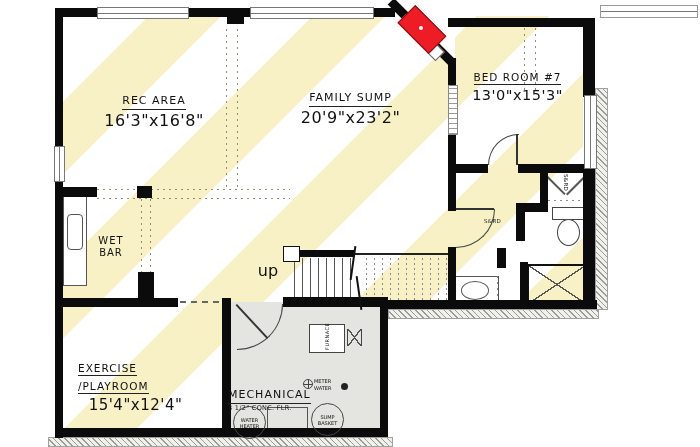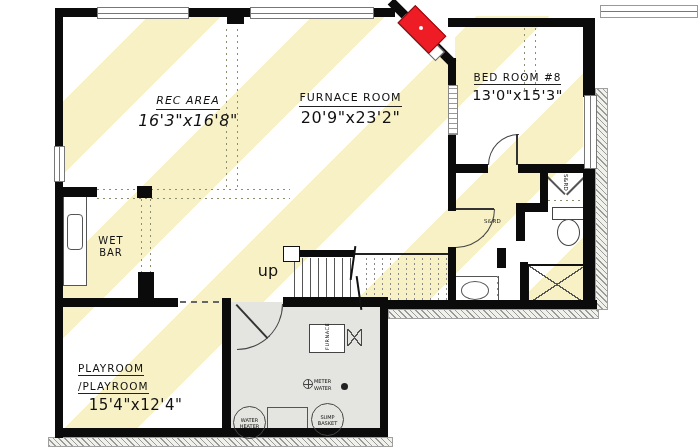--- a/index.html
+++ b/index.html
@@ -145,44 +145,48 @@
 
   <div class="win-h" style="left:97px;top:7px;width:90px;height:10px;z-index:6;"></div>
   <div class="win-h" style="left:250px;top:7px;width:122px;height:10px;z-index:6;"></div>
   <div class="win-v" style="left:584px;top:95px;width:11px;height:72px;z-index:6;"></div>
   <div class="win-v" style="left:54px;top:146px;width:9px;height:34px;z-index:6;"></div>
 
   <div class="abs" style="left:394px;top:31px;width:52px;height:11px;background:#fff;border:1px solid #666;transform:rotate(45deg);z-index:6;"></div>
   <div class="abs" style="left:400px;top:17px;width:42px;height:23px;background:var(--red,#ee1c24);border:1px solid #8d0d12;transform:rotate(45deg);z-index:7;"></div>
   <div class="abs" style="left:419px;top:26px;width:4px;height:4px;background:#fff;border-radius:50%;z-index:8;"></div>
 
-  <div class="lbl" style="left:123px;top:90px;width:130px;font-style:italic;">
+  <div class="lbl" style="left:89px;top:90px;width:130px;">
     <span class="rname">REC AREA</span>
     <span class="rdims">16'3"x16'8"</span>
   </div>
   <div class="lbl" style="left:283px;top:87px;width:135px;">
-    <span class="rname">FURNACE ROOM</span>
+    <span class="rname">FAMILY SUMP</span>
     <span class="rdims">20'9"x23'2"</span>
   </div>
   <div class="lbl" style="left:455px;top:67px;width:125px;">
-    <span class="rname" style="font-size:10.5px;">BED ROOM #8</span>
+    <span class="rname" style="font-size:10.5px;">BED ROOM #7</span>
     <span class="rdims" style="font-size:14.5px;">13'0"x15'3"</span>
   </div>
   <div class="lbl" style="left:88px;top:235px;width:46px;font-size:10px;letter-spacing:1px;">
     <span style="display:block;text-align:center;">WET</span>
     <span style="display:block;">BAR</span>
   </div>
   <div class="lbl" style="left:248px;top:262px;width:40px;font-size:16px;">
     <span>up</span>
   </div>
   <div class="lbl tiny" style="left:563px;top:174px;writing-mode:vertical-rl;white-space:nowrap;">
     <span>S&amp;RD</span>
   </div>
   <div class="lbl tiny" style="left:484px;top:218px;">
     <span>S&amp;RD</span>
   </div>
   <div class="lbl" style="left:78px;top:358px;width:115px;text-align:left;">
-    <span class="rname" style="font-size:10.5px;display:inline-block;">PLAYROOM</span><br>
+    <span class="rname" style="font-size:10.5px;display:inline-block;">EXERCISE</span><br>
     <span class="rname" style="font-size:10.5px;display:inline-block;">/PLAYROOM</span>
     <span class="rdims" style="text-align:center;font-size:15px;">15'4"x12'4"</span>
+  </div>
+  <div class="lbl" style="left:228px;top:384px;width:80px;text-align:left;">
+    <span class="rname" style="font-size:11px;">MECHANICAL</span>
+    <span style="display:block;font-size:6.5px;margin-top:1px;letter-spacing:.3px;">3 1/2" CONC. FLR.</span>
   </div>
 
 </div>
 
 </body></html>

